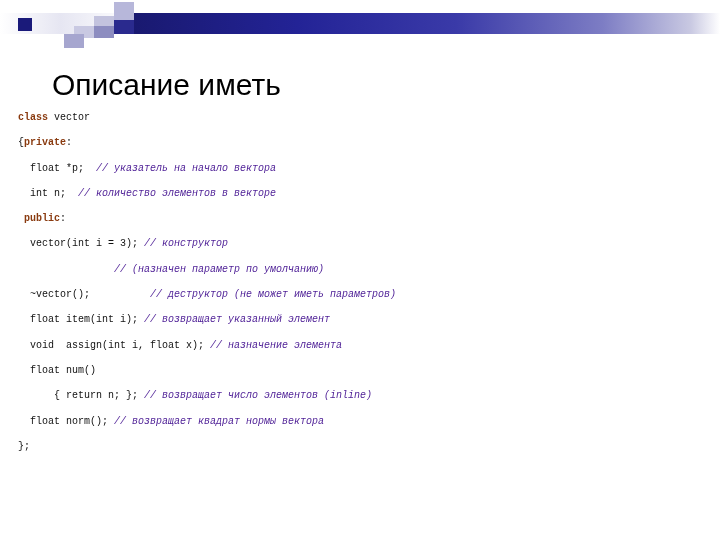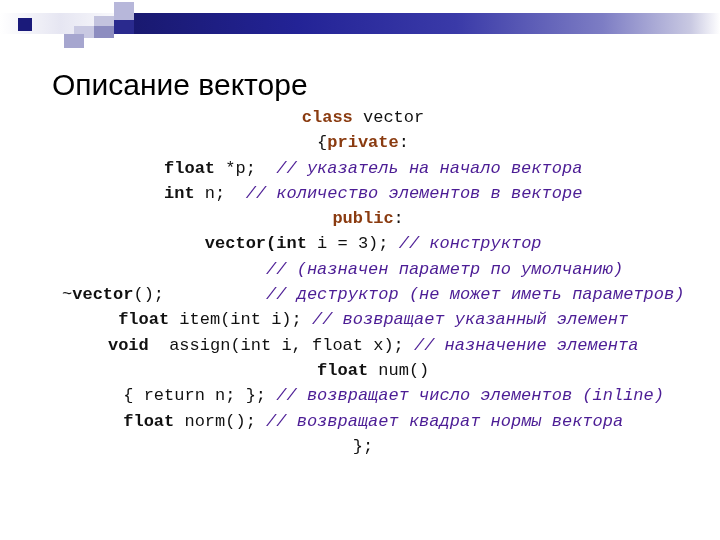--- a/index.html
+++ b/index.html
@@ -63,45 +63,44 @@
     white-space: nowrap;
   }
 
   
   #code-block {
     position: absolute;
     left: 18px;
     top: 105px;
     width: 690px;
     font-family: "Liberation Mono", monospace;
-    font-size: 17px;
+    font-size: 10px;
     line-height: 25.3px;
     color: #101010;
     white-space: pre;
-    text-align: center;
   }
   .code-line {
     white-space: pre;
     height: 25.3px;
   }
-  .kw        { font-weight: bold; color: #111111; }
+  .kw        { font-weight: normal; color: #111111; }
   .kw-access { font-weight: bold; color: #8a3b10; }
   .plain     { color: #111111; }
   .cmt       { font-style: italic; color: #4c1d95; }
 </style>
 </head>
 <body>
 
 <div id="header-decoration">
   <div class="band-left-fade"></div>
   <div class="band"></div>
   <div class="sq sq-e"></div>
   <div class="sq sq-g"></div>
   <div class="sq sq-c"></div>
   <div class="sq sq-b"></div>
   <div class="sq sq-f"></div>
   <div class="sq sq-h"></div>
   <div class="sq sq-a"></div>
 </div>
 
-<h1 id="page-title">Описание векторе</h1>
+<h1 id="page-title">Описание иметь</h1>
 
 <div id="code-block"><div class="code-line"><span class="kw-access">class</span><span class="plain"> vector</span></div><div class="code-line"><span class="plain">{</span><span class="kw-access">private</span><span class="plain">:</span></div><div class="code-line"><span class="plain">  </span><span class="kw">float</span><span class="plain"> *p;  </span><span class="cmt">// указатель на начало вектора</span></div><div class="code-line"><span class="plain">  </span><span class="kw">int</span><span class="plain"> n;  </span><span class="cmt">// количество элементов в векторе</span></div><div class="code-line"><span class="plain"> </span><span class="kw-access">public</span><span class="plain">:</span></div><div class="code-line"><span class="plain">  </span><span class="kw">vector(int</span><span class="plain"> i = 3); </span><span class="cmt">// конструктор</span></div><div class="code-line"><span class="plain">                </span><span class="cmt">// (назначен параметр по умолчанию)</span></div><div class="code-line"><span class="plain">  ~</span><span class="kw">vector</span><span class="plain">();          </span><span class="cmt">// деструктор (не может иметь параметров)</span></div><div class="code-line"><span class="plain">  </span><span class="kw">float</span><span class="plain"> item(int i); </span><span class="cmt">// возвращает указанный элемент</span></div><div class="code-line"><span class="plain">  </span><span class="kw">void</span><span class="plain">  assign(int i, float x); </span><span class="cmt">// назначение элемента</span></div><div class="code-line"><span class="plain">  </span><span class="kw">float</span><span class="plain"> num()</span></div><div class="code-line"><span class="plain">      { return n; }; </span><span class="cmt">// возвращает число элементов (inline)</span></div><div class="code-line"><span class="plain">  </span><span class="kw">float</span><span class="plain"> norm(); </span><span class="cmt">// возвращает квадрат нормы вектора</span></div><div class="code-line"><span class="plain">};</span></div></div>
 
 </body></html>

